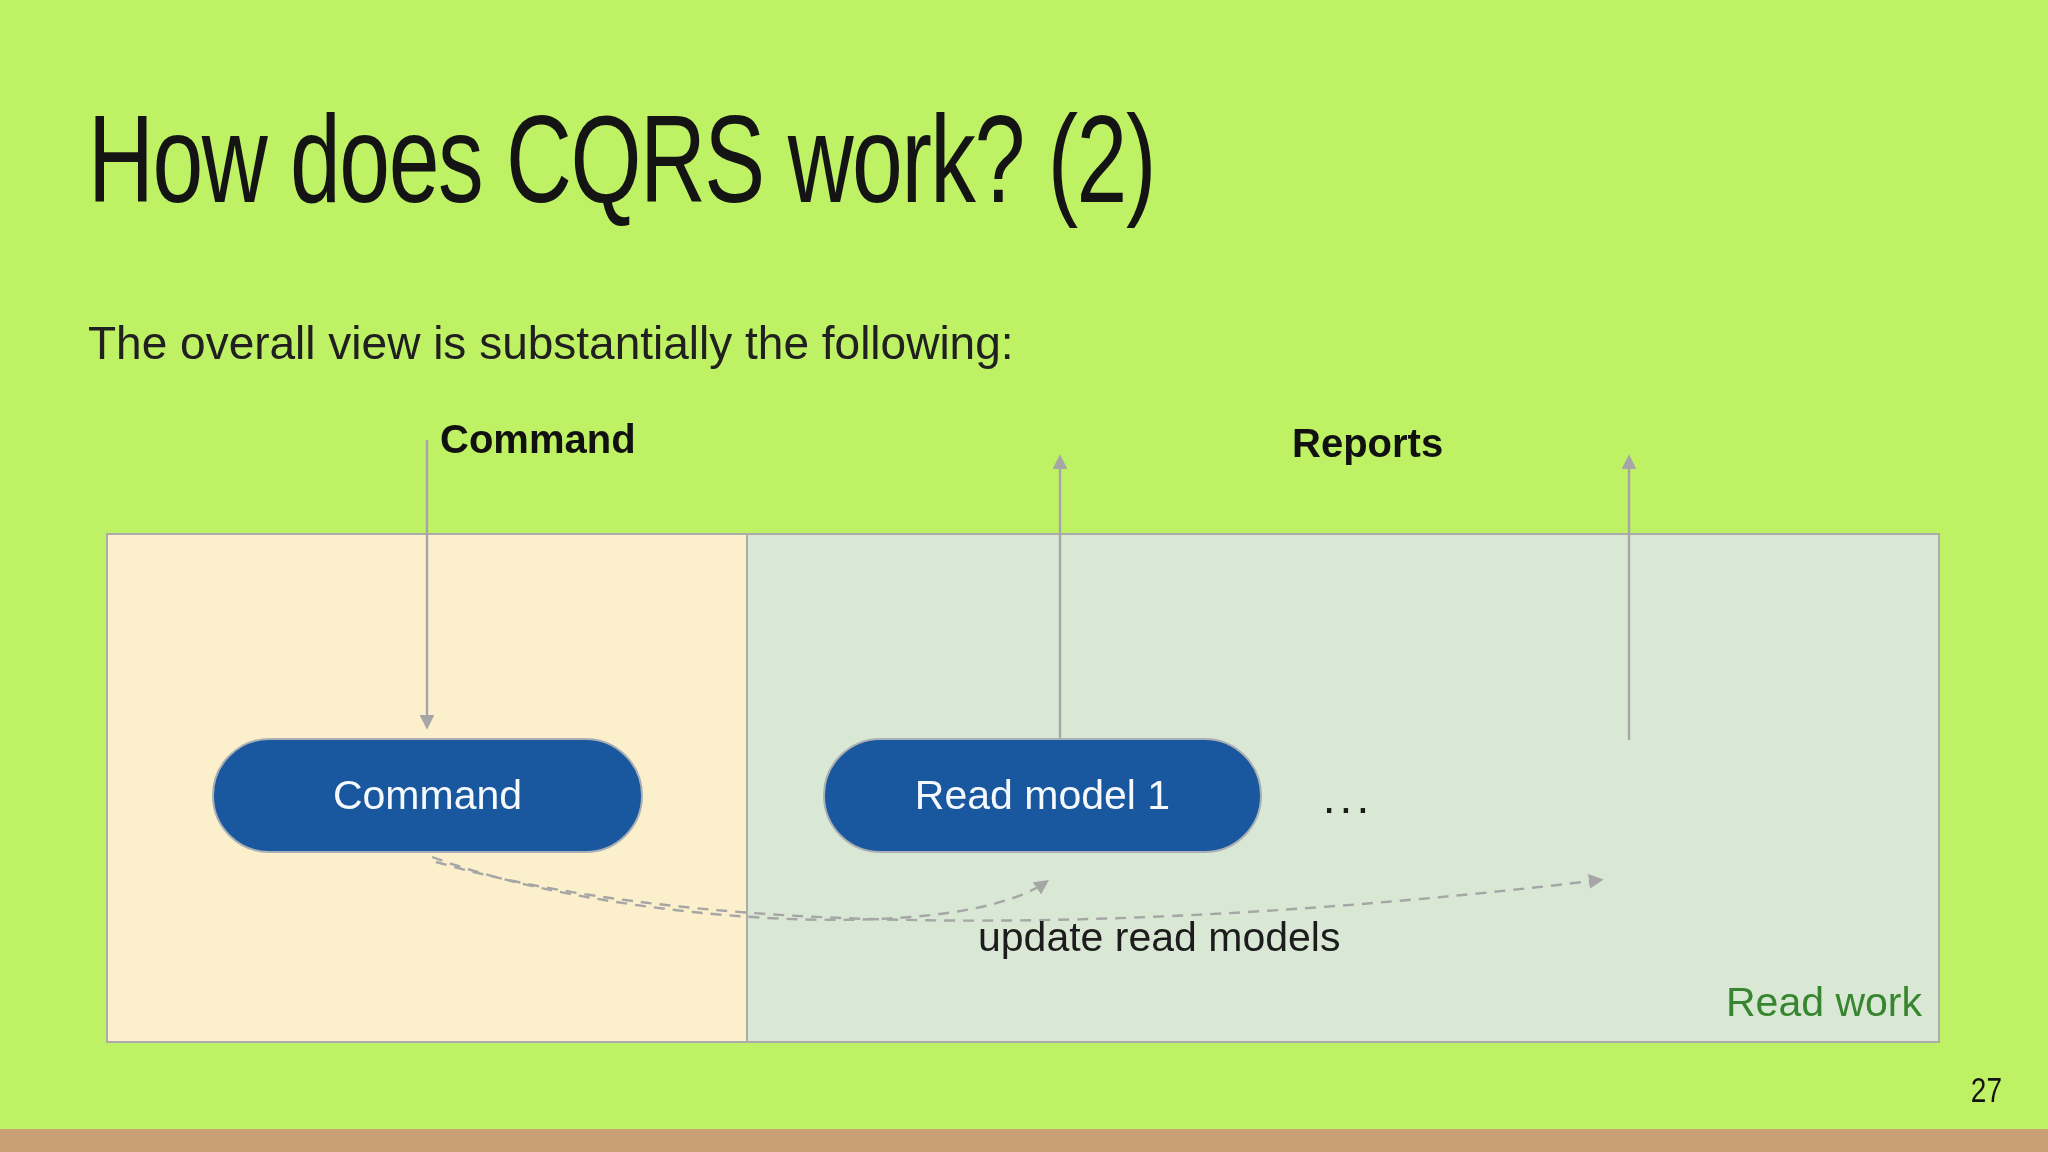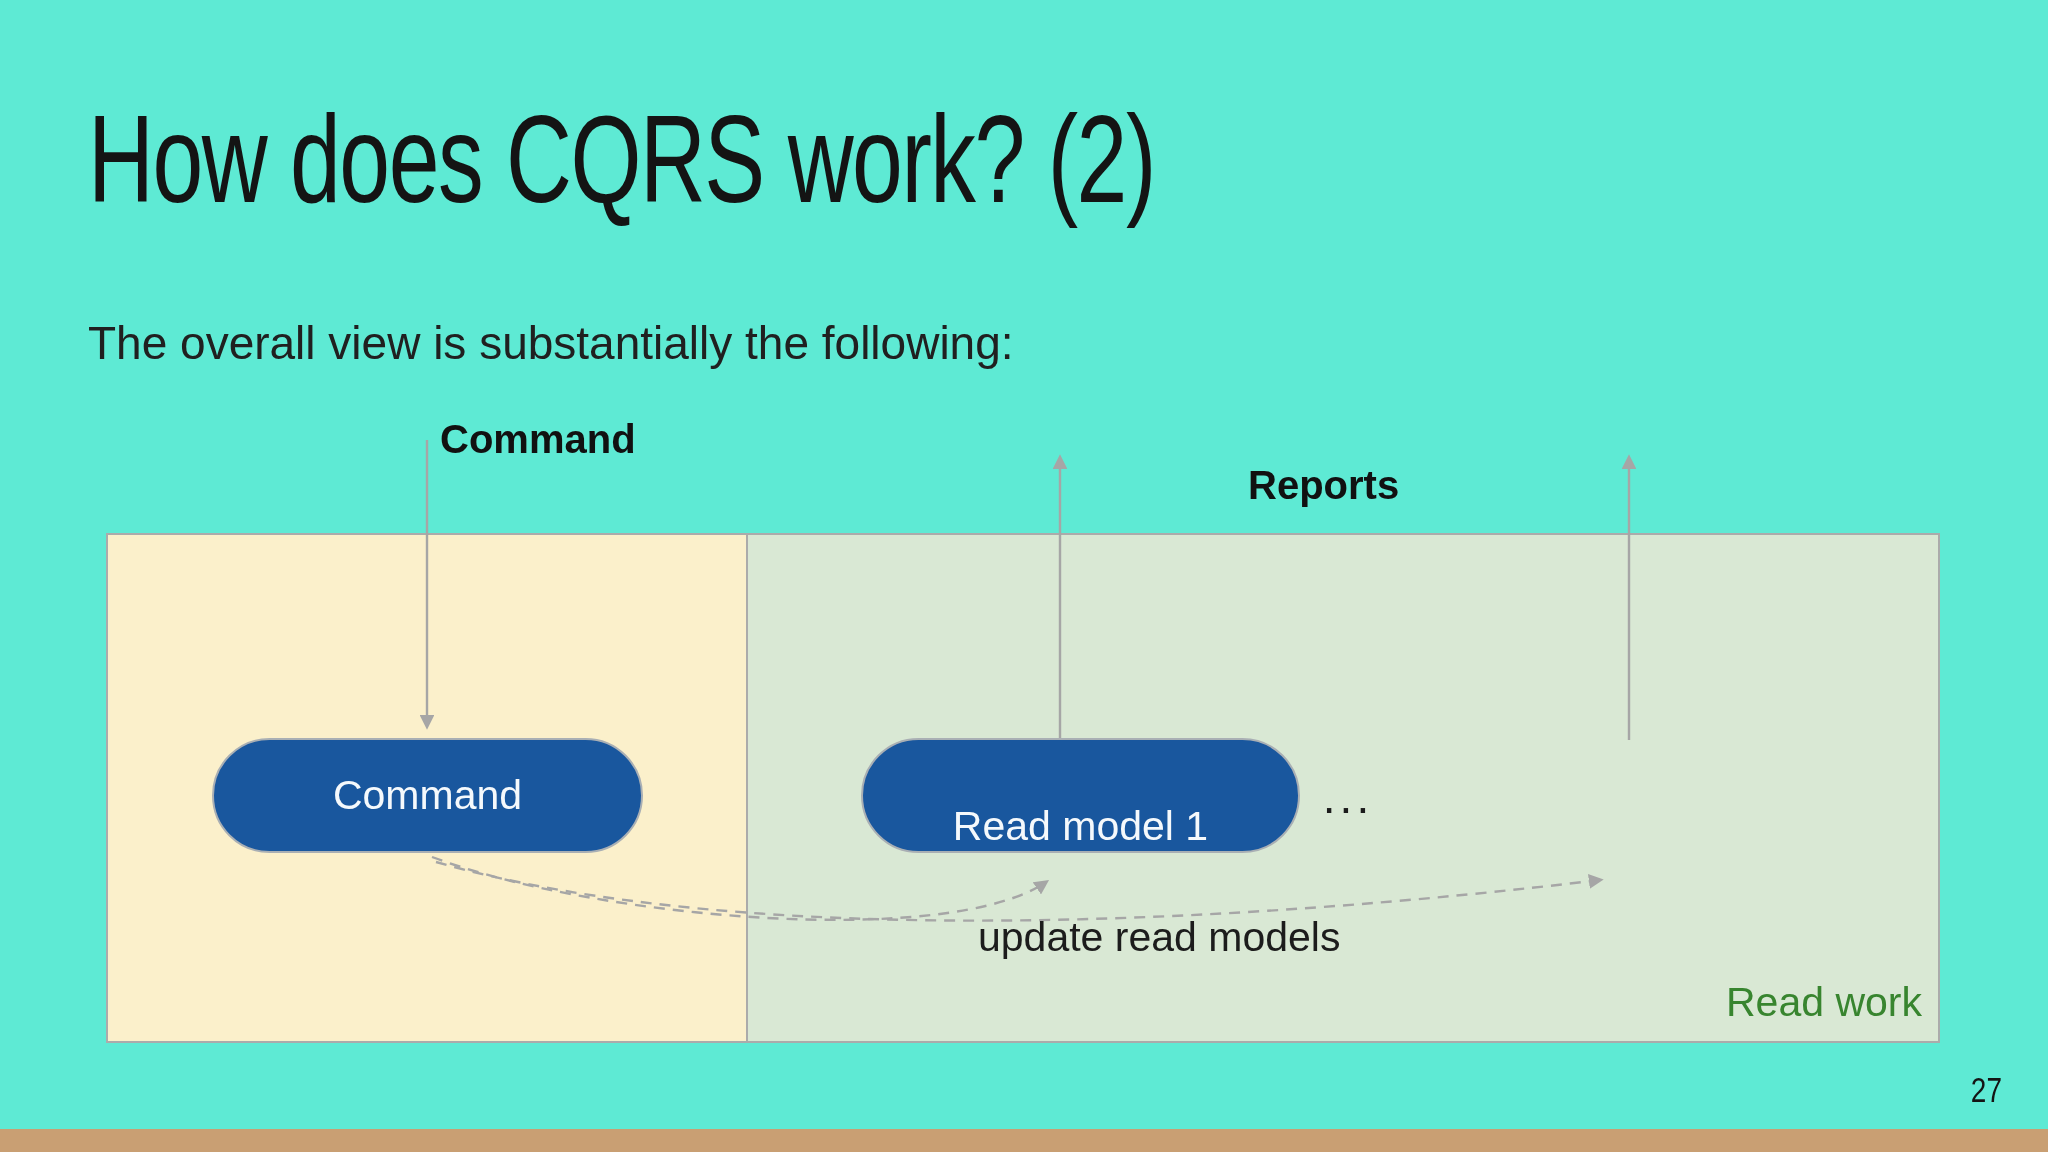--- a/index.html
+++ b/index.html
@@ -1,47 +1,47 @@
 <!DOCTYPE html>
 <html><head>
 <meta charset="utf-8">
 <style>
   html,body{margin:0;padding:0;background:#ffffff;}
   .slide{
-    position:relative;width:2048px;height:1152px;overflow:hidden;background:#5eead4;
+    position:relative;width:2048px;height:1152px;overflow:hidden;background:#bef264;
     font-family:"Liberation Sans","DejaVu Sans",sans-serif;color:#141414;
   }
   .abs{position:absolute;}
   
   .title{
     left:88px;top:96px;font-size:125px;line-height:1.0;font-weight:400;
     letter-spacing:-2px;color:#141414;white-space:nowrap;
     transform:scaleX(0.73);transform-origin:0 0;
   }
   .subtitle{left:88px;top:296px;font-size:46px;color:#202020;white-space:nowrap;margin-top:20px;}
   .flow-label{font-size:40px;font-weight:700;color:#111;white-space:nowrap;}
   .label-command{left:440px;top:417px;}
-  .label-reports{left:1248px;top:421px;margin-top:42px;}
+  .label-reports{left:1292px;top:421px;}
   
   .zones{
     left:106px;top:533px;width:1834px;height:510px;
     border:2px solid #ababab;box-sizing:border-box;display:flex;
   }
   .zone-write{width:640px;background:#fbf0cb;border-right:2px solid #ababab;box-sizing:border-box;}
   .zone-read{flex:1;background:#d9e8d4;}
   
   .arrows{left:0;top:0;width:2048px;height:1152px;pointer-events:none;}
   
   .pill{
     top:738px;height:115px;background:#19579e;border:2px solid #a9afb4;border-radius:58px;
     box-sizing:border-box;display:flex;flex-direction:column;align-items:center;justify-content:center;
     color:#f5f9fc;font-size:41px;line-height:1.22;text-align:center;white-space:nowrap;
   }
   .pill-command{left:212px;width:431px;}
-  .pill-read1{left:861px;width:439px;justify-content:flex-end;}
+  .pill-read1{left:823px;width:439px;}
   .pill-readn{left:1412px;width:435px;}
   .dots{
     left:1284px;top:772px;width:128px;height:50px;display:flex;align-items:center;justify-content:center;
     font-size:46px;letter-spacing:4px;color:#1b1b1b;
   }
   .update-label{left:978px;top:914px;font-size:41px;color:#1c1c1c;white-space:nowrap;}
   .side-label{top:979px;font-size:41px;text-align:right;white-space:nowrap;}
   .write-side{left:480px;width:253px;color:#9e1b1b;}
   .read-side{left:1670px;width:252px;color:#38852f;}
   .page-number{

